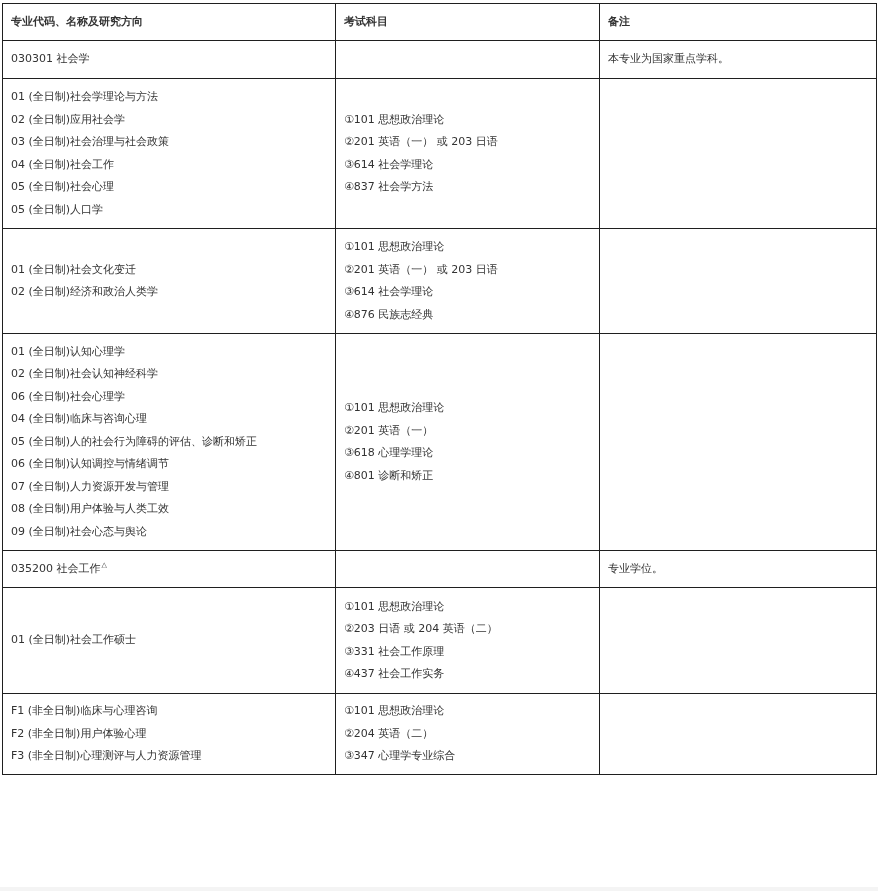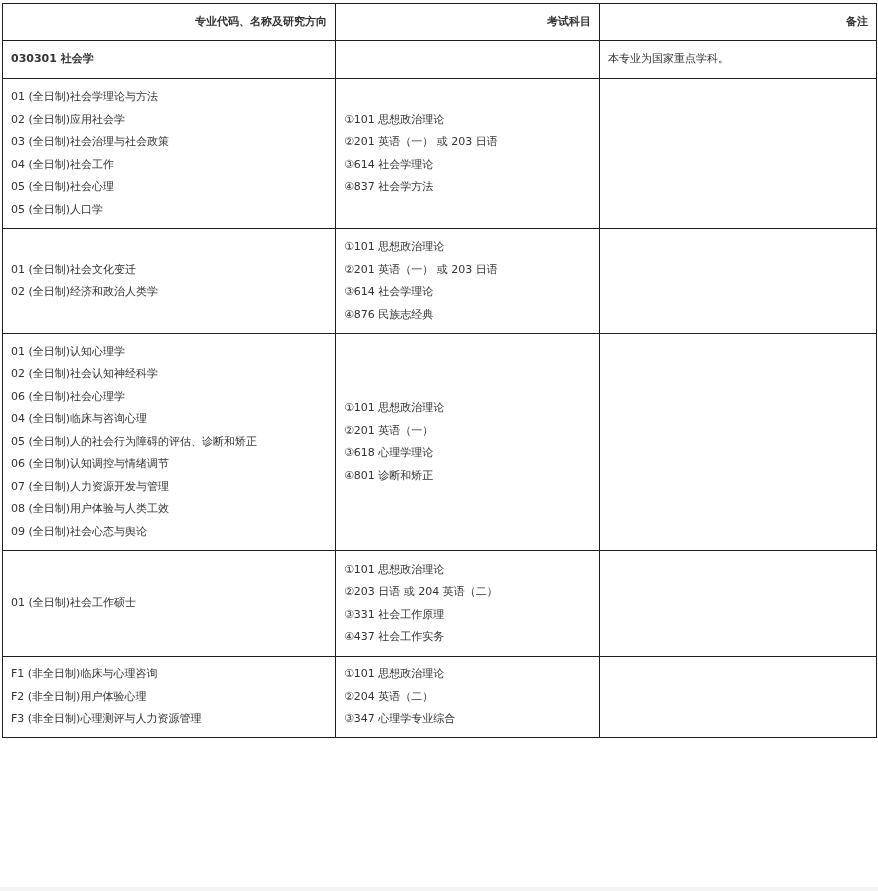--- a/index.html
+++ b/index.html
@@ -1,22 +1,22 @@
 <!DOCTYPE html>
 <html><head>
 <meta charset="utf-8">
 <style>
   html, body { margin: 0; padding: 0; background: #ffffff; }
   body { width: 878px; height: 891px; overflow: hidden; position: relative;
          font-family: "DejaVu Sans", "Liberation Sans", sans-serif; color: #333333; }
   table.main { position: absolute; left: 2px; top: 3px; border-collapse: collapse; table-layout: fixed; width: 874px; }
   table.main td, table.main th { border: 1px solid #1f1f1f; vertical-align: middle; padding: 0 8px; font-size: 11px; line-height: 22.5px; text-align: left; }
-  table.main th { font-weight: bold; text-align: right; height: 36px; }
+  table.main th { font-weight: bold; text-align: left; height: 36px; }
   col.c1 { width: 333px; } col.c2 { width: 264px; } col.c3 { width: 277px; }
-  .major { font-weight: bold; }
+  .major { font-weight: normal; }
   .line { display: block; white-space: nowrap; }
   .tri { font-size: 7px; vertical-align: top; line-height: 14px; margin-left: 1px; }
   .bottom-fade { position: absolute; left: 0; top: 887px; width: 878px; height: 4px; background: #f4f4f4; }
 </style>
 </head>
 <body>
 
 <table class="main">
   <colgroup>
       <col class="c1">
@@ -81,20 +81,25 @@
     </td>
     <td>
       <span class="line">①101 思想政治理论</span>
       <span class="line">②201 英语（一）</span>
       <span class="line">③618 心理学理论</span>
       <span class="line">④801 诊断和矫正</span>
     </td>
     <td></td>
   </tr>
 
+  <tr style="height:37px">
+    <td class="major"><span>035200 社会工作</span><span class="tri">△</span></td>
+    <td></td>
+    <td>专业学位。</td>
+  </tr>
   <tr style="height:106px">
     <td>
       <span class="line">01 (全日制)社会工作硕士</span>
     </td>
     <td>
       <span class="line">①101 思想政治理论</span>
       <span class="line">②203 日语 或 204 英语（二）</span>
       <span class="line">③331 社会工作原理</span>
       <span class="line">④437 社会工作实务</span>
     </td>

